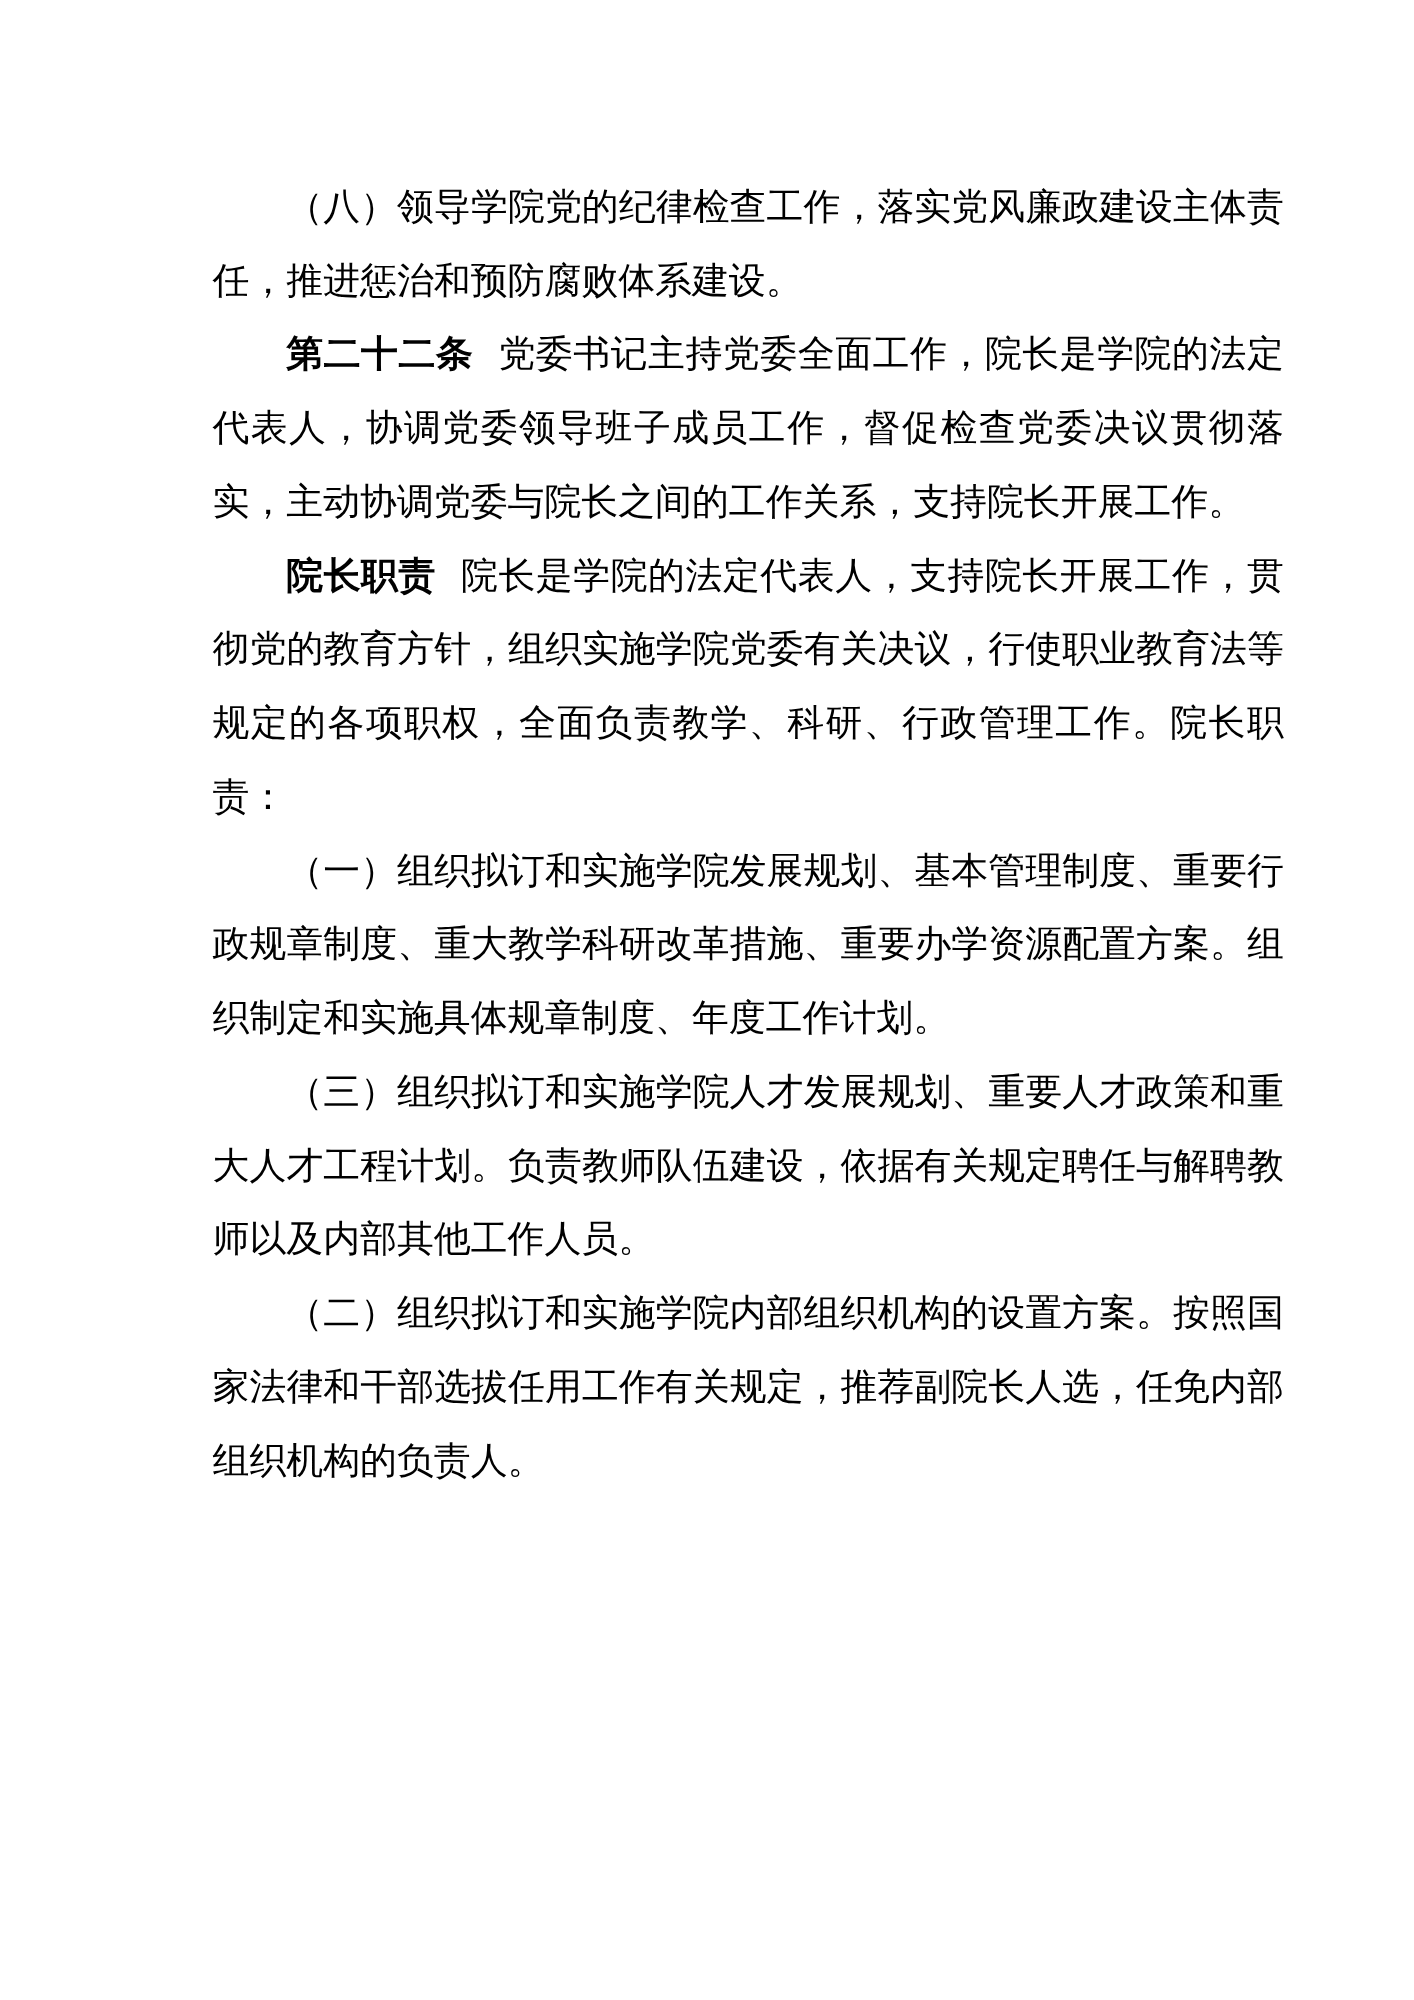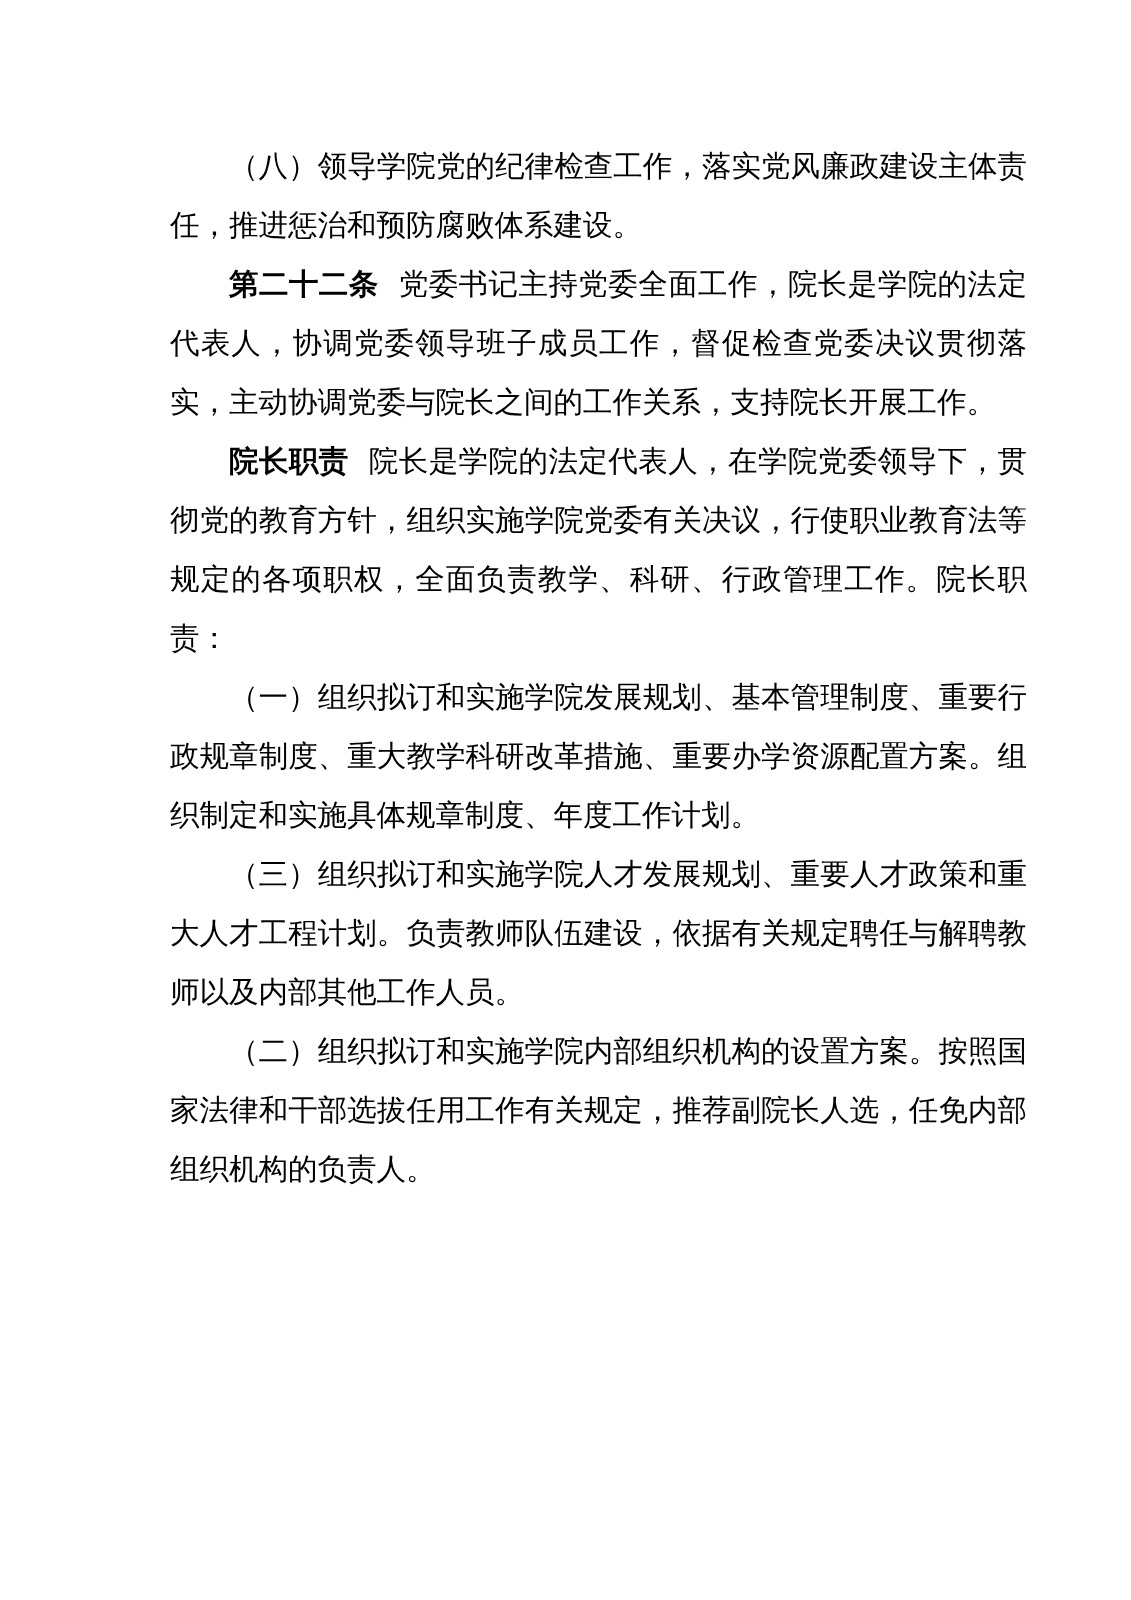--- a/index.html
+++ b/index.html
@@ -42,21 +42,21 @@
 <body>
 
 <div class="page">
 
   <p class="para">（八）领导学院党的纪律检查工作，落实党风廉政建设主体责任，推进惩治和预防腐败体系建设。</p>
 
 
 
   <p class="para"><span class="lead">第二十二条</span><span>党委书记主持党委全面工作，院长是学院的法定代表人，协调党委领导班子成员工作，督促检查党委决议贯彻落实，主动协调党委与院长之间的工作关系，支持院长开展工作。</span></p>
 
-  <p class="para"><span class="lead">院长职责</span><span>院长是学院的法定代表人，在学院党委领导下，贯彻党的教育方针，组织实施学院党委有关决议，行使职业教育法等规定的各项职权，全面负责教学、科研、行政管理工作。院长职责：</span></p>
+  <p class="para"><span class="lead">院长职责</span><span>院长是学院的法定代表人，支持院长开展工作，贯彻党的教育方针，组织实施学院党委有关决议，行使职业教育法等规定的各项职权，全面负责教学、科研、行政管理工作。院长职责：</span></p>
 
   <p class="para">（一）组织拟订和实施学院发展规划、基本管理制度、重要行政规章制度、重大教学科研改革措施、重要办学资源配置方案。组织制定和实施具体规章制度、年度工作计划。</p>
 
   <p class="para">（三）组织拟订和实施学院人才发展规划、重要人才政策和重大人才工程计划。负责教师队伍建设，依据有关规定聘任与解聘教师以及内部其他工作人员。</p>
 
   <p class="para">（二）组织拟订和实施学院内部组织机构的设置方案。按照国家法律和干部选拔任用工作有关规定，推荐副院长人选，任免内部组织机构的负责人。</p>
 
 </div>
 
 </body></html>

